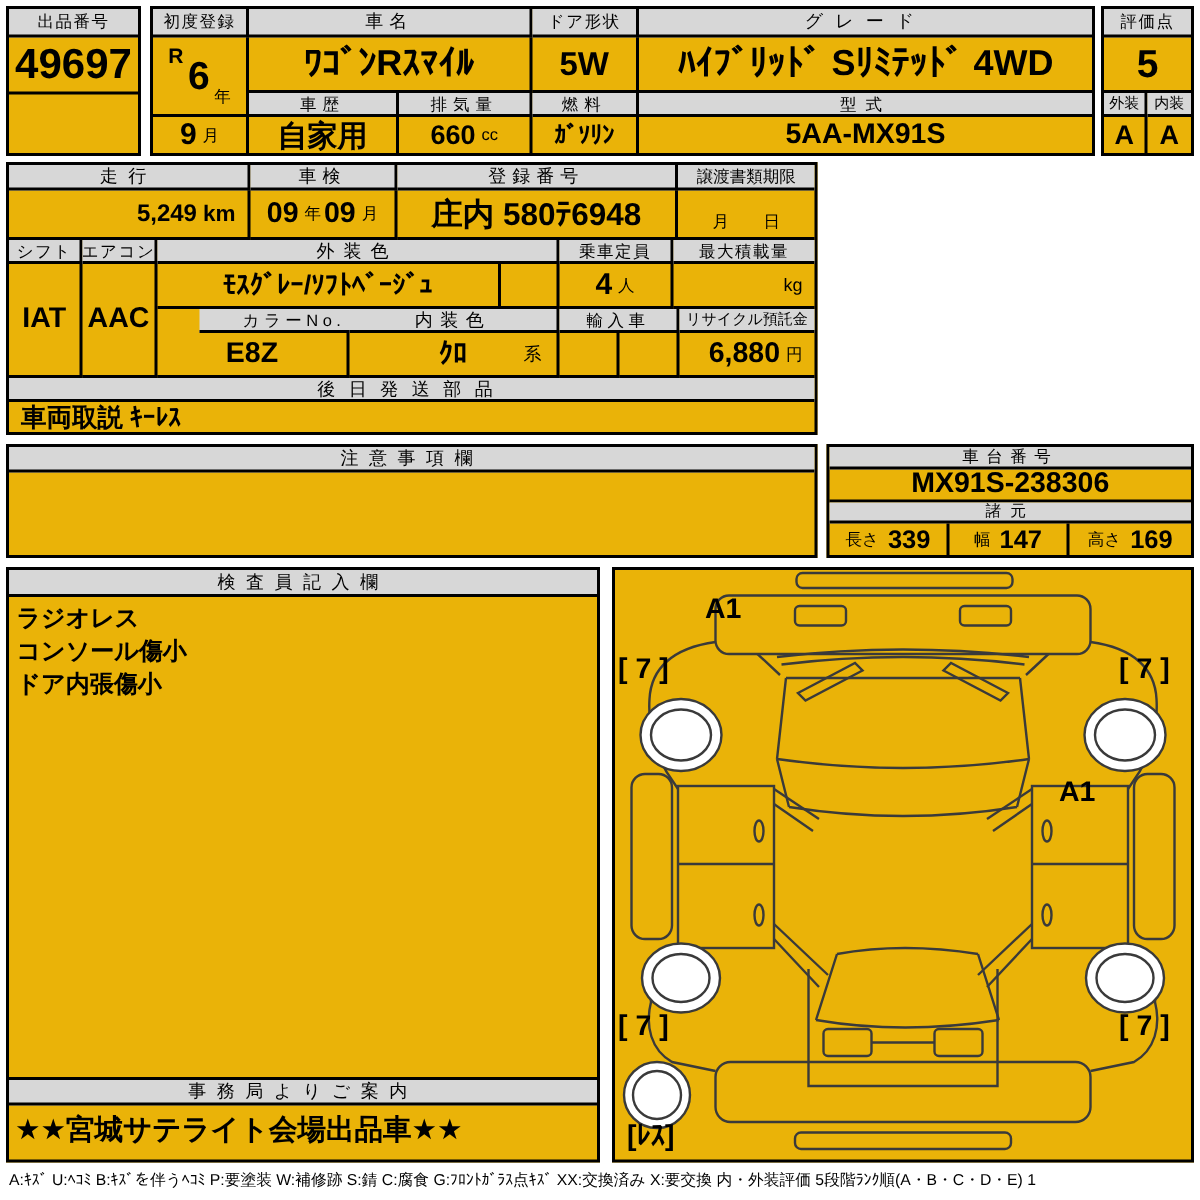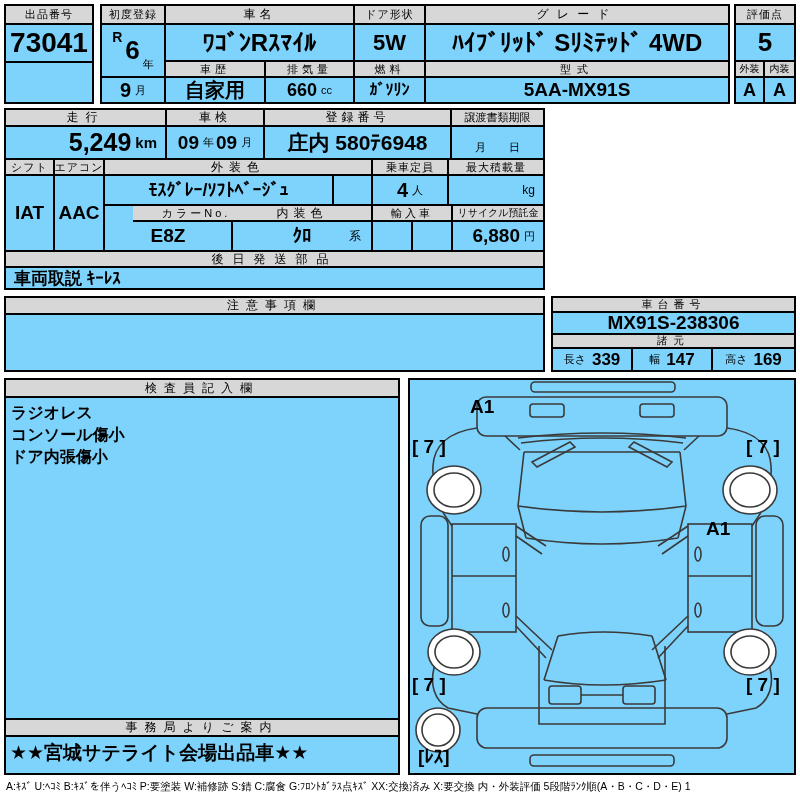--- a/index.html
+++ b/index.html
@@ -1,18 +1,18 @@
 <!DOCTYPE html>
 <html><head>
 <meta charset="utf-8">
 <style>
   html,body{margin:0;padding:0;background:#fff;}
   .sheet{position:relative;width:800px;height:800px;background:#fff;color:#000;
          font-family:"Liberation Sans","DejaVu Sans",sans-serif;overflow:hidden;}
-  .box{position:absolute;border:2px solid #000;box-sizing:border-box;background:#7dd3fc;}
+  .box{position:absolute;border:2px solid #000;box-sizing:border-box;background:#eab308;}
   .c{position:absolute;box-sizing:border-box;overflow:hidden;}
   .bR{border-right:2px solid #000;}
   .bB{border-bottom:2px solid #000;}
   .bT{border-top:2px solid #000;}
   .g{background:#d7d7d7;display:flex;align-items:center;justify-content:center;
      font-size:12px;letter-spacing:4px;white-space:nowrap;}
   .g11{font-size:11px;letter-spacing:1px;}
   .v{display:flex;align-items:center;justify-content:center;font-weight:bold;white-space:nowrap;}
   .small{font-weight:normal;font-size:11px;}
   .sfx{font-weight:normal;font-size:11px;margin-left:4px;}
@@ -23,21 +23,21 @@
   .legend{position:absolute;font-size:10.5px;white-space:nowrap;letter-spacing:0;}
   svg{display:block;}
 </style>
 </head>
 <body>
 
 <div class="sheet">
 
   <div class="box" style="left:4px;top:4px;width:90px;height:100px;">
     <div class="c g g11 bB" style="left:0;top:0;width:86px;height:19px;">出品番号</div>
-    <div class="c v bB" style="left:0;top:19px;width:86px;height:38px;font-size:28px;">73041</div>
+    <div class="c v bB" style="left:0;top:19px;width:86px;height:38px;font-size:28px;">49697</div>
   </div>
 
   <div class="box" style="left:100px;top:4px;width:630px;height:100px;">
     <div class="c g g11 bR bB" style="left:0;top:0;width:64px;height:19px;">初度登録</div>
     <div class="c v bR bB" style="left:0;top:19px;width:64px;height:53px;">
       <span style="font-size:14px;align-self:flex-start;margin-top:4px;">R</span>
       <span style="font-size:26px;margin:0 3px;">6</span>
       <span class="small" style="align-self:flex-end;margin-bottom:4px;">年</span>
     </div>
     <div class="c v bR" style="left:0;top:72px;width:64px;height:24px;">
@@ -75,21 +75,21 @@
     <div class="c v" style="left:29px;top:72px;width:29px;height:24px;font-size:18px;">A</div>
   </div>
 
   <div class="box" style="left:4px;top:108px;width:541px;height:182px;">
     <div class="c g bR bB" style="left:0;top:0;width:161px;height:17px;letter-spacing:7px;">走行</div>
     <div class="c g bR bB" style="left:161px;top:0;width:98px;height:17px;">車検</div>
     <div class="c g bR bB" style="left:259px;top:0;width:187px;height:17px;">登録番号</div>
     <div class="c g g11 bB" style="left:446px;top:0;width:91px;height:17px;letter-spacing:0;">譲渡書類期限</div>
 
     <div class="c v right bR bB" style="left:0;top:17px;width:161px;height:33px;">
-      <span style="font-size:25px;text-align:center;">5,249</span>
+      <span style="font-size:16px;text-align:center;">5,249</span>
       <span style="font-size:15px;margin-left:4px;">km</span>
     </div>
     <div class="c v bR bB" style="left:161px;top:17px;width:98px;height:33px;">
       <span style="font-size:19px;">09</span>
       <span class="sfx">年</span>
       <span style="font-size:19px;margin-left:2px;">09</span>
       <span class="sfx">月</span>
     </div>
     <div class="c v bR bB" style="left:259px;top:17px;width:187px;height:33px;font-size:21px;">庄内 580ﾃ6948</div>
     <div class="c bB" style="left:446px;top:17px;width:91px;height:33px;display:flex;align-items:flex-end;justify-content:space-evenly;font-size:11px;padding-bottom:3px;">

